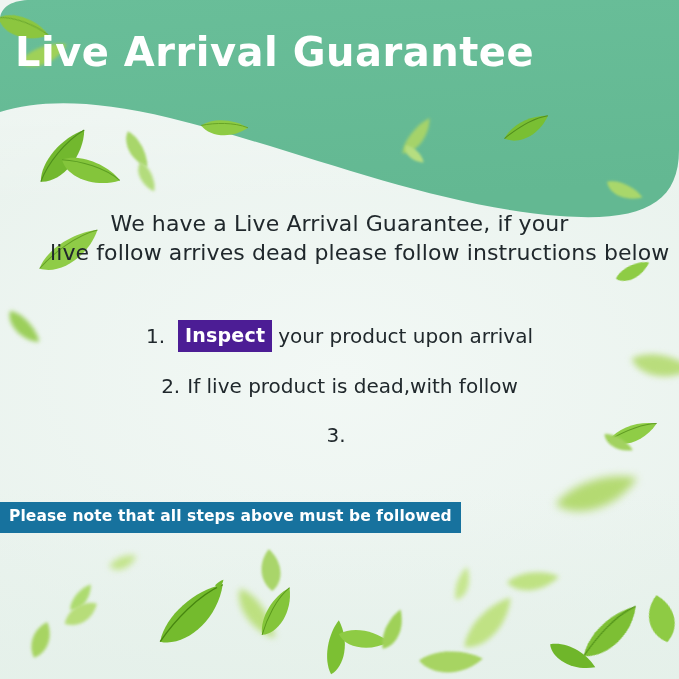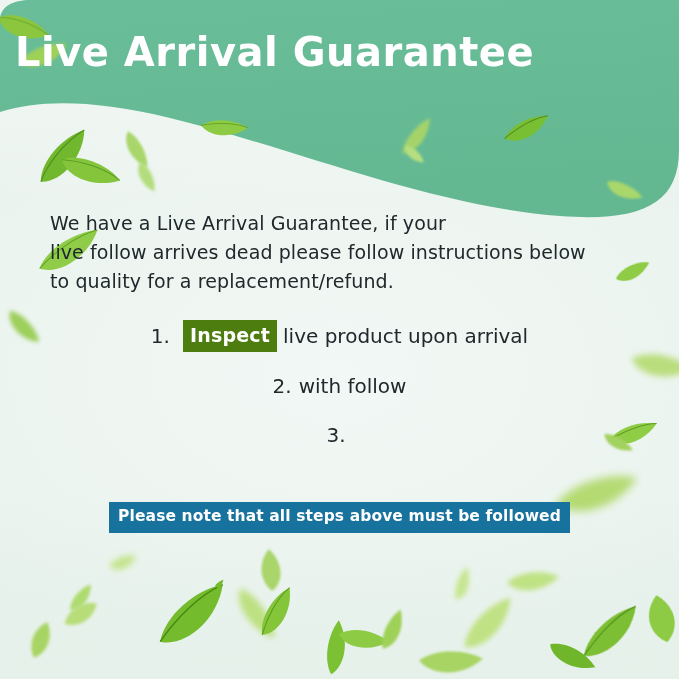--- a/index.html
+++ b/index.html
@@ -61,24 +61,24 @@
     line-height: 1.1;
     white-space: nowrap;
   }
 
   
   .intro {
     position: absolute;
     top: 209px;
     left: 50px;
     width: 579px;
-    text-align: left;
+    text-align: center;
     color: #20282c;
     font-family: "DejaVu Sans", sans-serif;
-    font-size: 19px;
+    font-size: 22px;
     line-height: 29px;
     letter-spacing: 0.1px;
   }
   .intro div { white-space: nowrap; }
 
   
   .steps {
     position: absolute;
     top: 320px;
     left: 30px;
@@ -92,38 +92,38 @@
     color: #20282c;
     font-family: "DejaVu Sans", sans-serif;
     font-size: 20px;
     line-height: 30px;
     white-space: nowrap;
   }
   .step .num { margin-right: 7px; }
   .step .plain { }
   .badge {
     display: inline-block;
-    background: #4d7c0f;
+    background: #4c1d95;
     color: #ffffff;
     font-weight: bold;
     font-size: 19px;
     line-height: 1;
     padding: 6px 7px 7px 7px;
     margin: 0 6px;
     letter-spacing: 0.2px;
   }
 
   
   .note {
     position: absolute;
     top: 502px;
     left: 0;
     width: 679px;
     display: flex;
-    flex-direction: column;
+    flex-direction: row;
     align-items: center;
   }
   .note-line {
     background: #17729e;
     color: #ffffff;
     font-family: "DejaVu Sans", sans-serif;
     font-weight: bold;
     font-size: 15.5px;
     line-height: 1;
     padding: 7px 9px 8px 9px;
@@ -395,33 +395,33 @@
       </svg>
     </div>
 
   </div>
 
   <div class="title">Live Arrival Guarantee</div>
 
   <div class="intro">
     <div>We have a Live Arrival Guarantee, if your</div>
     <div>live follow arrives dead please follow instructions below</div>
-    <div>to quality for a replacement/refund.</div>
   </div>
 
   <div class="steps">
 
     <div class="step">
       <span class="num">1.</span>
       <span class="badge">Inspect</span>
-      <span class="plain">live product upon arrival</span>
+      <span class="plain">your product upon arrival</span>
     </div>
 
     <div class="step">
       <span class="num">2.</span>
+      <span class="plain">If live product is dead,</span>
       <span class="plain">with follow</span>
     </div>
 
     <div class="step">
       <span class="num">3.</span>
     </div>
 
   </div>
 
   <div class="note">

